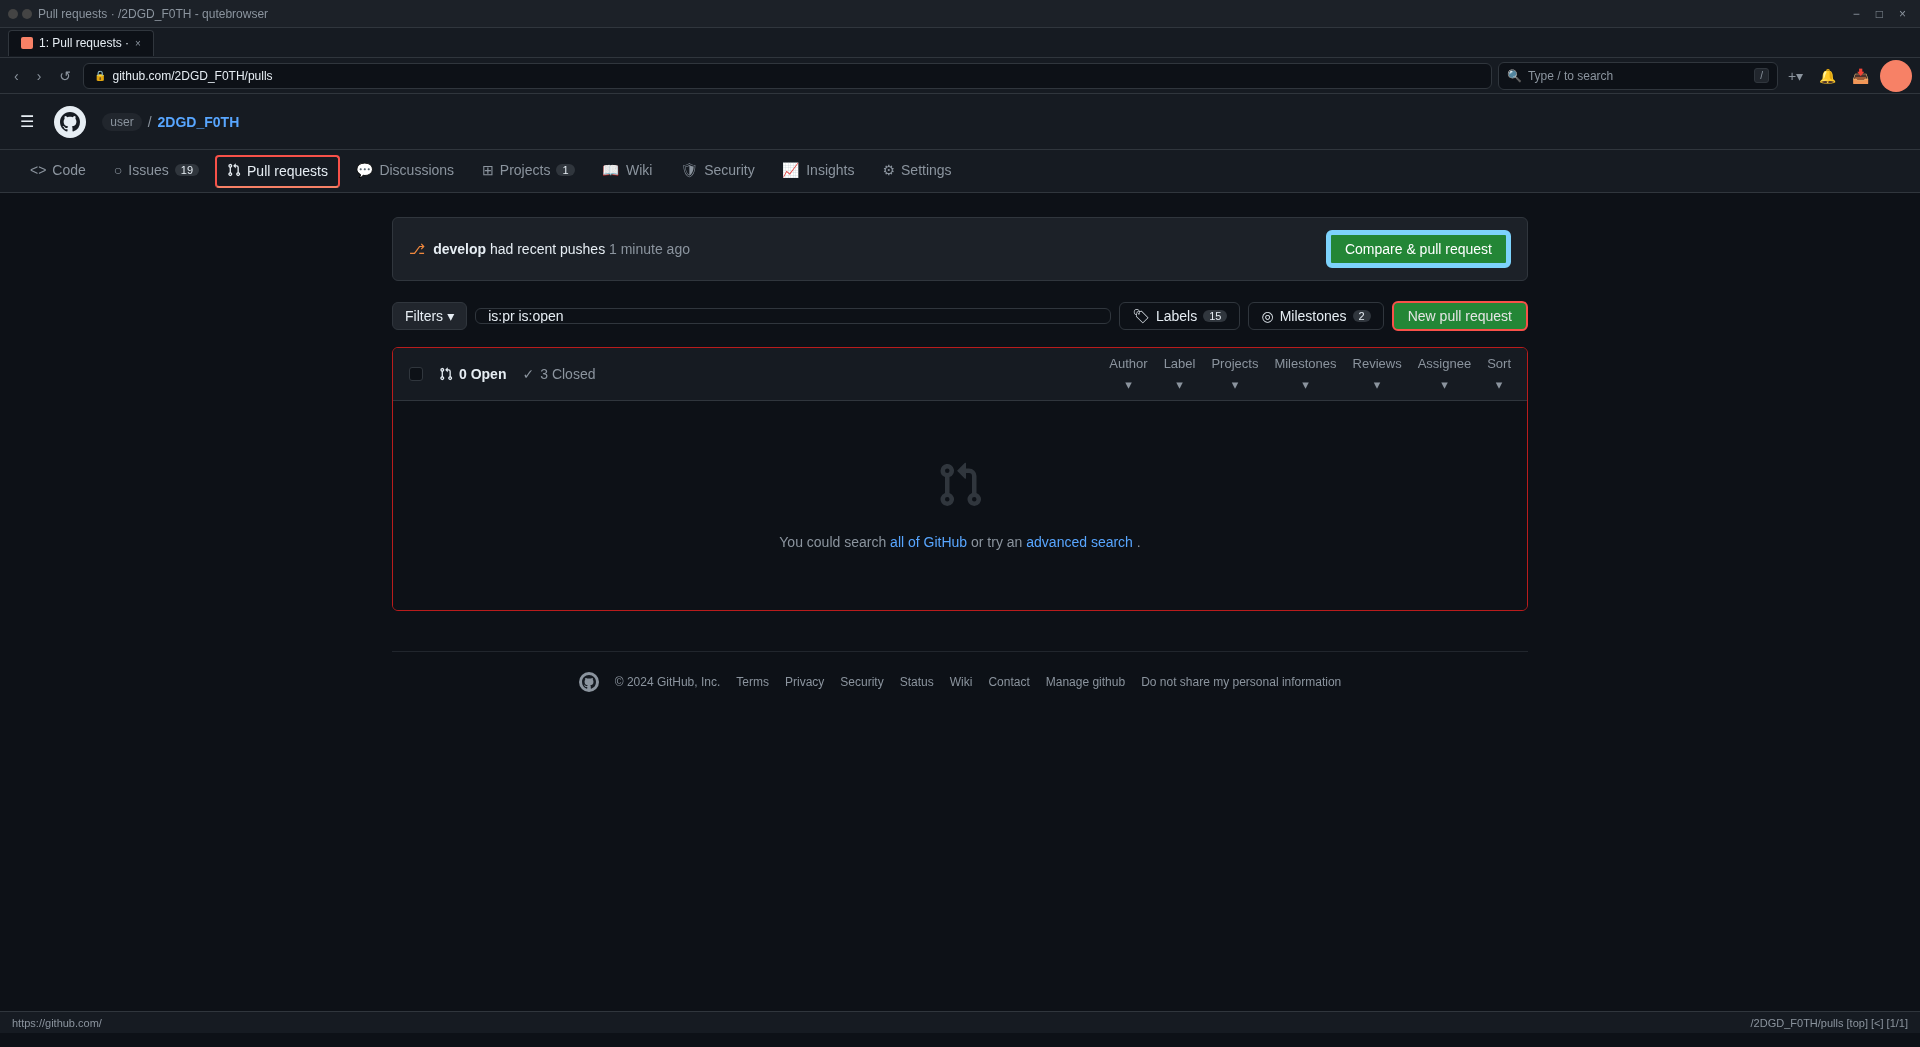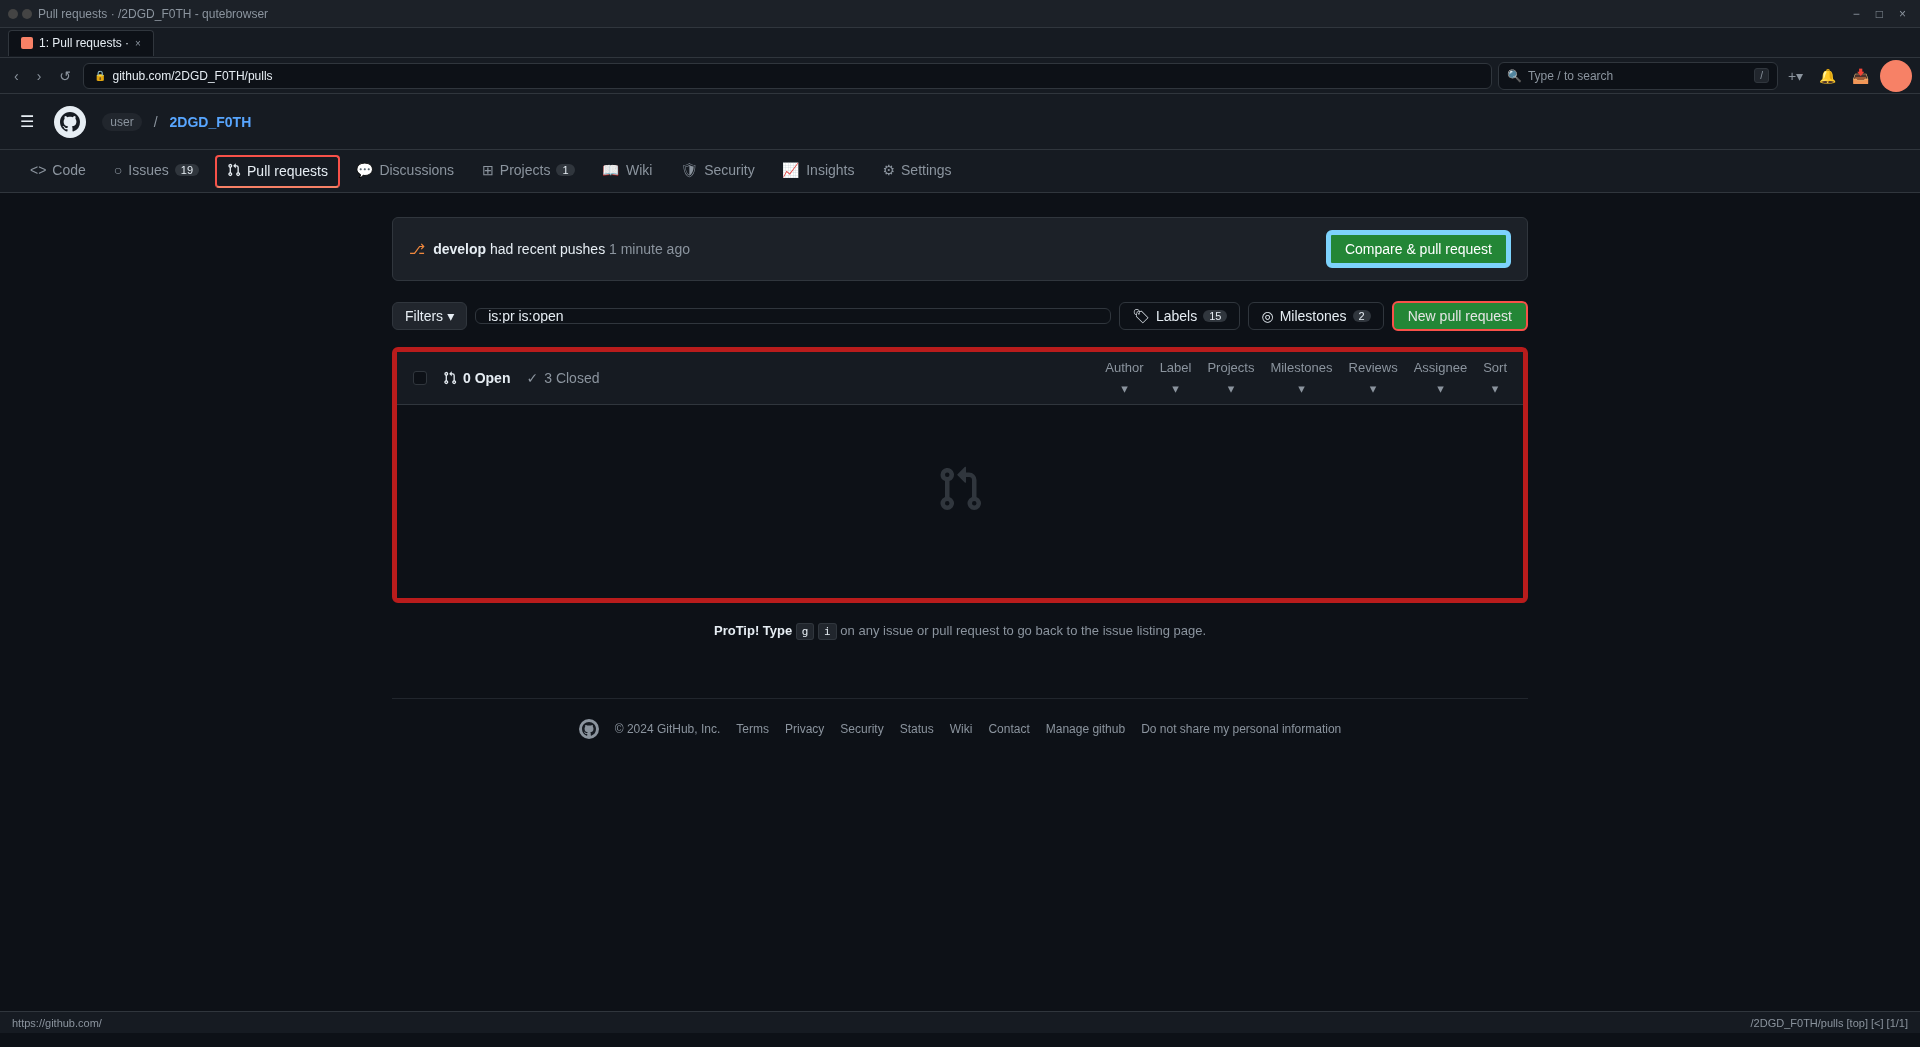--- a/index.html
+++ b/index.html
@@ -150,21 +150,21 @@
       background: none;
       border: none;
       color: #e6edf3;
       font-size: 16px;
       cursor: pointer;
       padding: 4px;
     }
     .gh-breadcrumb {
       display: flex;
       align-items: center;
-      gap: 12px;
+      gap: 6px;
       font-size: 14px;
       flex: 1;
     }
     .gh-breadcrumb .user {
       color: #8b949e;
       background: #21262d;
       border-radius: 20px;
       padding: 2px 8px;
       font-size: 12px;
     }
@@ -321,21 +321,21 @@
       color: #e5e5e5;
       border-radius: 6px;
       padding: 5px 14px;
       font-size: 14px;
       cursor: pointer;
       font-weight: 500;
     }
 
     
     .pr-list-container {
-      border: 5px solid #b91c1c;
+      border: 1px solid #b91c1c;
       border-radius: 6px;
       margin-top: 16px;
       overflow: hidden;
     }
     .pr-list-header {
       background: #161b22;
       border-bottom: 1px solid #30363d;
       display: flex;
       align-items: center;
       padding: 8px 16px;
@@ -667,29 +667,30 @@
         </button>
       </div>
     </div>
 
     <div class="empty-state">
       <div class="empty-state-icon">
         <svg width="48" height="48" viewBox="0 0 16 16" fill="#30363d">
           <path d="M7.177 3.073L9.573.677A.25.25 0 0110 .854v4.792a.25.25 0 01-.427.177L7.177 3.427a.25.25 0 010-.354zM3.75 2.5a.75.75 0 100 1.5.75.75 0 000-1.5zm-2.25.75a2.25 2.25 0 113 2.122v5.256a2.251 2.251 0 11-1.5 0V5.372A2.25 2.25 0 011.5 3.25zM11 2.5h-1V4h1a1 1 0 011 1v5.628a2.251 2.251 0 101.5 0V5A2.5 2.5 0 0011 2.5zm1 10.25a.75.75 0 111.5 0 .75.75 0 01-1.5 0zM3.75 12a.75.75 0 100 1.5.75.75 0 000-1.5z"></path>
         </svg>
       </div>
+      <p class="empty-state-desc">
+        <span>You could search</span>
+        <a href="#"> all of GitHub </a>
+        <span>or try an</span>
+        <a href="#"> advanced search</a>
+        <span>.</span>
+      </p>
     </div>
   </div>
 
-  <div class="pro-tip">
-    <strong>ProTip! Type</strong>
-    <span class="kbd">g</span>
-    <span class="kbd">i</span>
-    <span>on any issue or pull request to go back to the issue listing page.</span>
-  </div>
 
   <div class="footer">
     <div class="footer-logo">
       <svg width="14" height="14" viewBox="0 0 16 16" fill="#161b22">
           <path d="M8 0C3.58 0 0 3.58 0 8c0 3.54 2.29 6.53 5.47 7.59.4.07.55-.17.55-.38 0-.19-.01-.82-.01-1.49-2.01.37-2.53-.49-2.69-.94-.09-.23-.48-.94-.82-1.13-.28-.15-.68-.52-.01-.53.63-.01 1.08.58 1.23.82.72 1.21 1.87.87 2.33.66.07-.52.28-.87.51-1.07-1.78-.2-3.64-.89-3.64-3.95 0-.87.31-1.59.82-2.15-.08-.2-.36-1.02.08-2.12 0 0 .67-.21 2.2.82.64-.18 1.32-.27 2-.27.68 0 1.36.09 2 .27 1.53-1.04 2.2-.82 2.2-.82.44 1.1.16 1.92.08 2.12.51.56.82 1.27.82 2.15 0 3.07-1.87 3.75-3.65 3.95.29.25.54.73.54 1.48 0 1.07-.01 1.93-.01 2.2 0 .21.15.46.55.38A8.013 8.013 0 0016 8c0-4.42-3.58-8-8-8z"></path>
         </svg>
     </div>
     <span>© 2024 GitHub, Inc.</span>
     <a href="#">Terms</a>
     <a href="#">Privacy</a>

